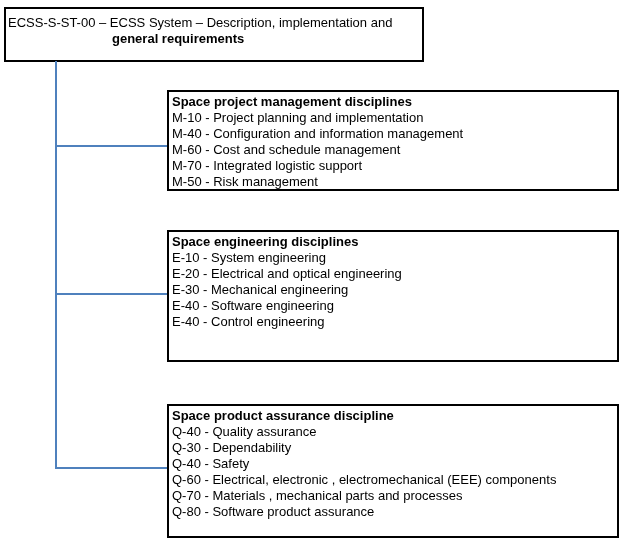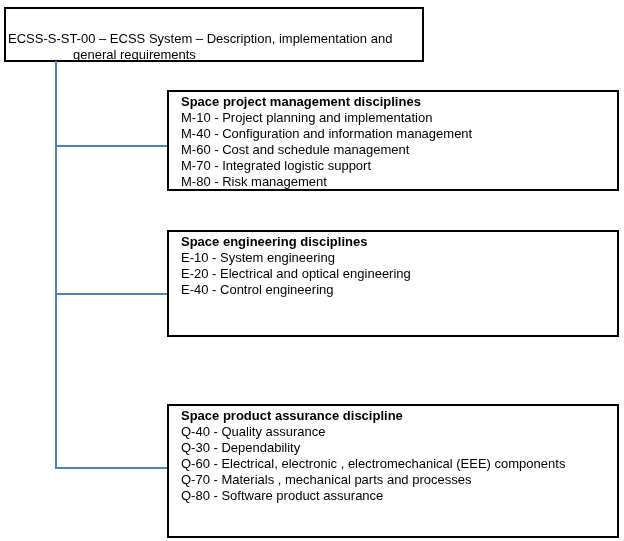--- a/index.html
+++ b/index.html
@@ -22,34 +22,35 @@
     border: 2px solid #000000;
     background: #ffffff;
   }
   .root-box {
     left: 4px;
     top: 7px;
     width: 420px;
     height: 55px;
     font-size: 13px;
     line-height: 16px;
-    padding: 22px 2px 0 2px;
+    padding: 6px 2px 0 2px;
   }
   .root-line2 {
-    margin-left: 65px;
+    margin-left: 104px;
+    font-weight: bold;
   }
   .group-box {
     left: 167px;
     width: 452px;
     font-size: 13px;
     line-height: 16px;
-    padding: 2px 3px 0 12px;
+    padding: 2px 3px 0 3px;
   }
   .g1 { top: 90px;  height: 101px; }
-  .g2 { top: 230px; height: 107px; }
+  .g2 { top: 230px; height: 132px; }
   .g3 { top: 404px; height: 134px; }
   .group-title {
     font-weight: bold;
     white-space: nowrap;
   }
   .group-item {
     white-space: nowrap;
   }
   .connector {
     position: absolute;
@@ -84,32 +85,35 @@
   <div class="connector branch b1"></div>
   <div class="connector branch b2"></div>
   <div class="connector branch b3"></div>
 
   <div class="box group-box g1">
     <div class="group-title">Space project management disciplines</div>
     <div class="group-item">M-10 - Project planning and implementation</div>
     <div class="group-item">M-40 - Configuration and information management</div>
     <div class="group-item">M-60 - Cost and schedule management</div>
     <div class="group-item">M-70 - Integrated logistic support</div>
-    <div class="group-item">M-80 - Risk management</div>
+    <div class="group-item">M-50 - Risk management</div>
   </div>
 
   <div class="box group-box g2">
     <div class="group-title">Space engineering disciplines</div>
     <div class="group-item">E-10 - System engineering</div>
     <div class="group-item">E-20 - Electrical and optical engineering</div>
+    <div class="group-item">E-30 - Mechanical engineering</div>
+    <div class="group-item">E-40 - Software engineering</div>
     <div class="group-item">E-40 - Control engineering</div>
   </div>
 
   <div class="box group-box g3">
     <div class="group-title">Space product assurance discipline</div>
     <div class="group-item">Q-40 - Quality assurance</div>
     <div class="group-item">Q-30 - Dependability</div>
+    <div class="group-item">Q-40 - Safety</div>
     <div class="group-item">Q-60 - Electrical, electronic , electromechanical (EEE) components</div>
     <div class="group-item">Q-70 - Materials , mechanical parts and processes</div>
     <div class="group-item">Q-80 - Software product assurance</div>
   </div>
 
 </div>
 
 </body></html>

